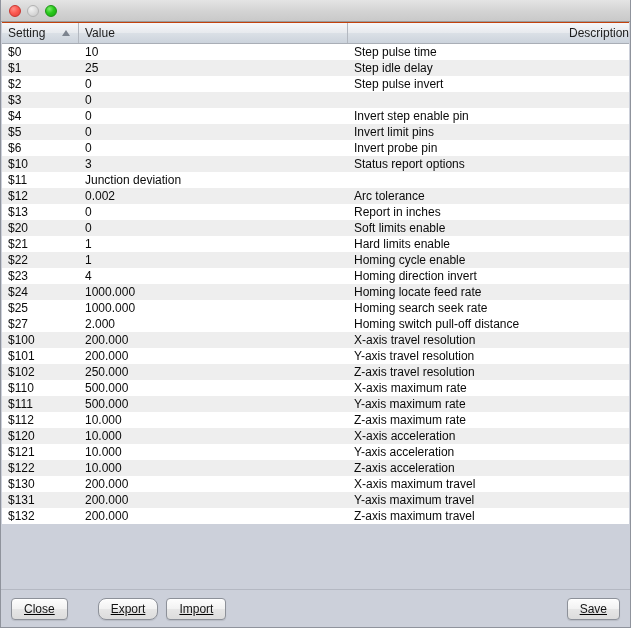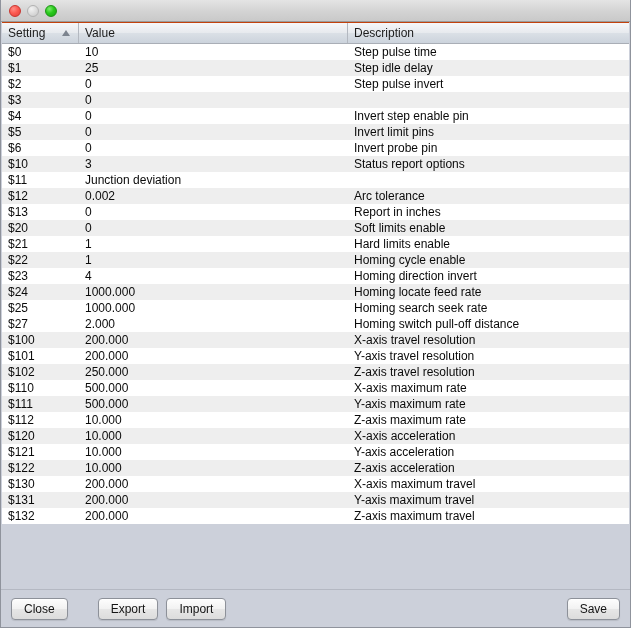--- a/index.html
+++ b/index.html
@@ -89,21 +89,21 @@
   .th {
     display: flex;
     align-items: center;
     box-sizing: border-box;
     padding-left: 6px;
     border-right: 1px solid #b3b8c0;
     position: relative;
     overflow: hidden;
     white-space: nowrap;
   }
-  .th:last-child { border-right: none; }
+  .th:last-child { border-right: none; justify-content: flex-end; }
   .col-setting { width: 77px; }
   .col-value   { width: 269px; }
   .col-desc    { flex: 1; }
 
   .sort-arrow {
     position: absolute;
     right: 8px;
     width: 0;
     height: 0;
     border-left: 4px solid transparent;
@@ -137,37 +137,38 @@
   #footer {
     height: 38px;
     min-height: 38px;
     background: #ccd0da;
     border-top: 1px solid #b4b8c2;
     display: flex;
     align-items: center;
     padding: 0 10px;
     box-sizing: border-box;
     gap: 8px;
+    text-decoration: underline;
   }
   .btn {
     font-family: "Liberation Sans", sans-serif;
     font-size: 12px;
     color: #141414;
     height: 22px;
     padding: 0 12px;
     border: 1px solid #8d9199;
     border-radius: 4px;
     background: linear-gradient(to bottom, #fdfdfd 0%, #f2f2f2 48%, #e6e6e6 52%, #dcdcdc 100%);
     box-shadow: 0 1px 0 rgba(255,255,255,0.8) inset, 0 1px 1px rgba(0,0,0,0.10);
     cursor: default;
     line-height: 20px;
     white-space: nowrap;
   }
   .spacer { flex: 1; }
-  .gap-left { margin-left: 22px; }
+  .gap-left { margin-left: 22px; border-radius: 8px; }
 </style>
 </head>
 <body>
 
 <div id="window">
 
   <div id="titlebar">
     <div class="traffic close"></div>
     <div class="traffic min"></div>
     <div class="traffic max"></div>

